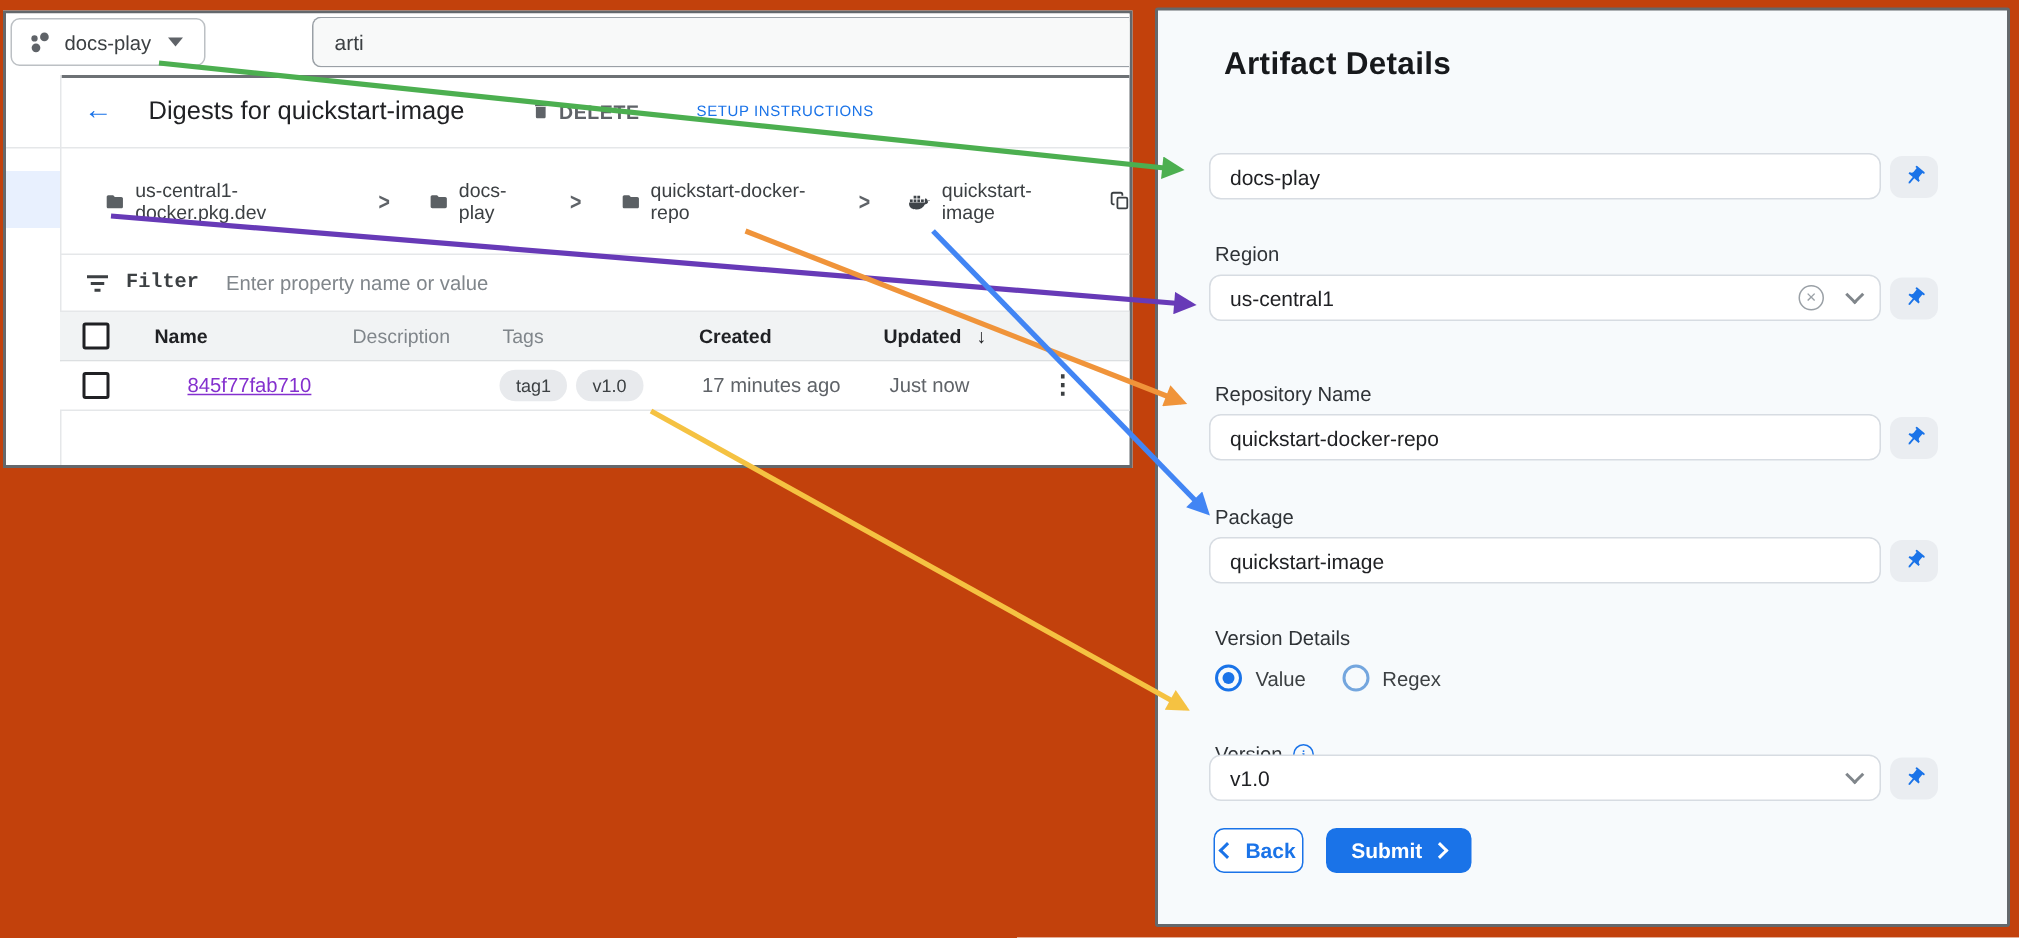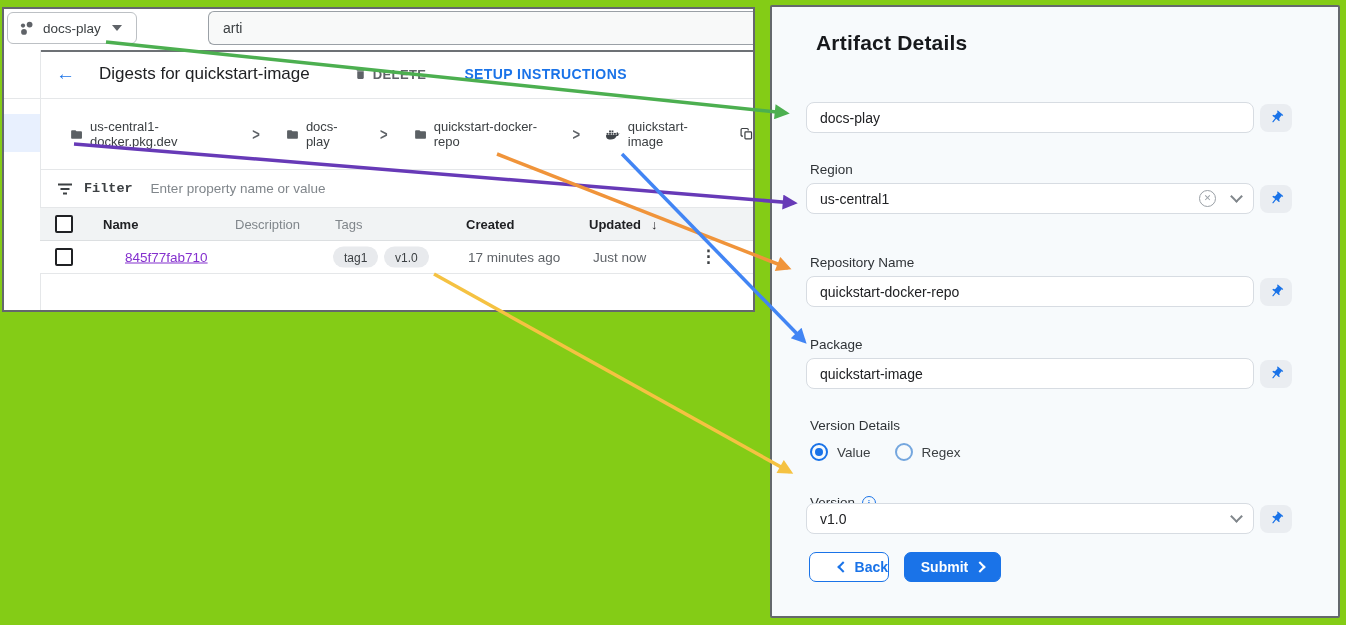--- a/index.html
+++ b/index.html
@@ -1,36 +1,36 @@
 <!DOCTYPE html>
 <html><head>
 <meta charset="utf-8">
 <style>
   html,body{margin:0;padding:0;background:#fff;}
-  .stage{position:relative;width:1346px;height:625px;background:#84cc16;overflow:hidden;
+  .stage{position:relative;width:1346px;height:625px;background:#c2410c;overflow:hidden;
          font-family:"Liberation Sans",sans-serif;-webkit-font-smoothing:antialiased;}
   
   .console{position:absolute;left:2px;top:7px;width:753px;height:305px;border:2px solid #64686c;
            background:#fff;box-sizing:border-box;}
   .topbar{position:absolute;left:0;top:0;right:0;height:41px;border-bottom:2px solid #6d7175;background:#fff;}
   .proj-select{position:absolute;left:3px;top:3px;width:130px;height:32px;border:1.5px solid #bcc0c4;
                border-radius:6px;display:flex;align-items:center;gap:9px;padding-left:11px;box-sizing:border-box;
                font-size:13.5px;color:#3c4043;background:#fff;cursor:pointer;}
   .caret{width:0;height:0;border-left:5px solid transparent;border-right:5px solid transparent;
          border-top:6px solid #5f6368;margin-left:2px;}
   .searchbox{position:absolute;left:204px;top:2px;right:0;height:34px;border:1.5px solid #9aa0a6;border-right:none;
              border-radius:6px 0 0 6px;background:#f8f9f9;font-family:"Liberation Sans",sans-serif;
              font-size:14px;color:#3c4043;padding:0 0 0 14px;outline:none;box-sizing:border-box;}
   .crow{position:absolute;left:0;right:0;box-sizing:border-box;}
   .toolbar-row{top:41px;height:49px;border-bottom:1px solid #e5e7e9;display:flex;align-items:center;}
   .back-arrow{margin-left:52px;color:#1a73e8;font-size:19px;cursor:pointer;}
   .digests-title{margin-left:24px;font-size:17px;color:#202124;}
   .del-btn{margin-left:44px;display:flex;align-items:center;gap:6px;color:#5f6368;font-size:13px;
            font-weight:bold;letter-spacing:.4px;cursor:pointer;}
-  .setup-btn{margin-left:38px;color:#1a73e8;font-size:14px;font-weight:bold;letter-spacing:.4px;cursor:pointer;}
+  .setup-btn{margin-left:38px;color:#1a73e8;font-size:10px;font-weight:normal;letter-spacing:.4px;cursor:pointer;}
   .rail{position:absolute;left:0;top:41px;width:36px;bottom:0;border-right:1px solid #e5e7e9;background:#fff;}
   .rail-hl{position:absolute;left:0;top:64px;width:100%;height:38px;background:#e8f0fe;}
   .bc-row{top:90px;height:71px;left:36px;border-bottom:1px solid #e5e7e9;display:flex;align-items:center;
           padding-left:30px;gap:26px;font-size:13px;color:#3c4043;}
   .bc-item{display:flex;align-items:center;gap:7px;cursor:pointer;}
   .bc-sep{color:#5f6368;font-size:13px;font-weight:bold;transform:scaleY(1.25);}
   .filter-row{top:161px;height:38px;left:36px;border-bottom:1px solid #e5e7e9;display:flex;align-items:center;
               padding-left:18px;gap:12px;}
   .filter-label{font-size:13.5px;font-weight:bold;color:#3c4043;font-family:Liberation Mono, monospace;}
   .filter-input{border:none;outline:none;background:transparent;font-family:"Liberation Sans",sans-serif;
@@ -72,21 +72,21 @@
   .radio{width:14px;height:14px;border-radius:50%;box-sizing:content-box;position:relative;}
   .radio.sel{border:2.5px solid #1a73e8;}
   .radio.sel::after{content:'';position:absolute;left:50%;top:50%;width:8px;height:8px;margin:-4px 0 0 -4px;
                     border-radius:50%;background:#1a73e8;}
   .radio.unsel{border:2.5px solid #74a6de;}
   .info-icon{width:12px;height:12px;border:1.5px solid #1a73e8;border-radius:50%;color:#1a73e8;font-size:8.5px;
              font-weight:bold;display:flex;align-items:center;justify-content:center;cursor:pointer;font-family:"Liberation Serif",serif;}
   .btn-row{position:absolute;left:37px;top:545px;display:flex;gap:15px;}
   .btn{height:30px;border-radius:7px;display:flex;align-items:center;justify-content:center;gap:8px;
        font-size:14px;font-weight:bold;cursor:pointer;box-sizing:border-box;}
-  .btn-back{width:80px;background:#fff;border:1.5px solid #1a73e8;color:#1a73e8;justify-content:flex-end;}
+  .btn-back{width:60px;background:#fff;border:1.5px solid #1a73e8;color:#1a73e8;}
   .btn-submit{width:97px;background:#1a73e8;border:1.5px solid #1a73e8;color:#fff;text-align:right;}
   .chev{display:inline-block;width:6px;height:6px;border-left:2.5px solid currentColor;border-bottom:2.5px solid currentColor;}
   .chev-left{transform:rotate(45deg);}
   .chev-right{transform:rotate(-135deg);}
   
   .arrows{position:absolute;left:0;top:0;width:1346px;height:625px;pointer-events:none;z-index:9;}
 </style>
 </head>
 <body>
 

